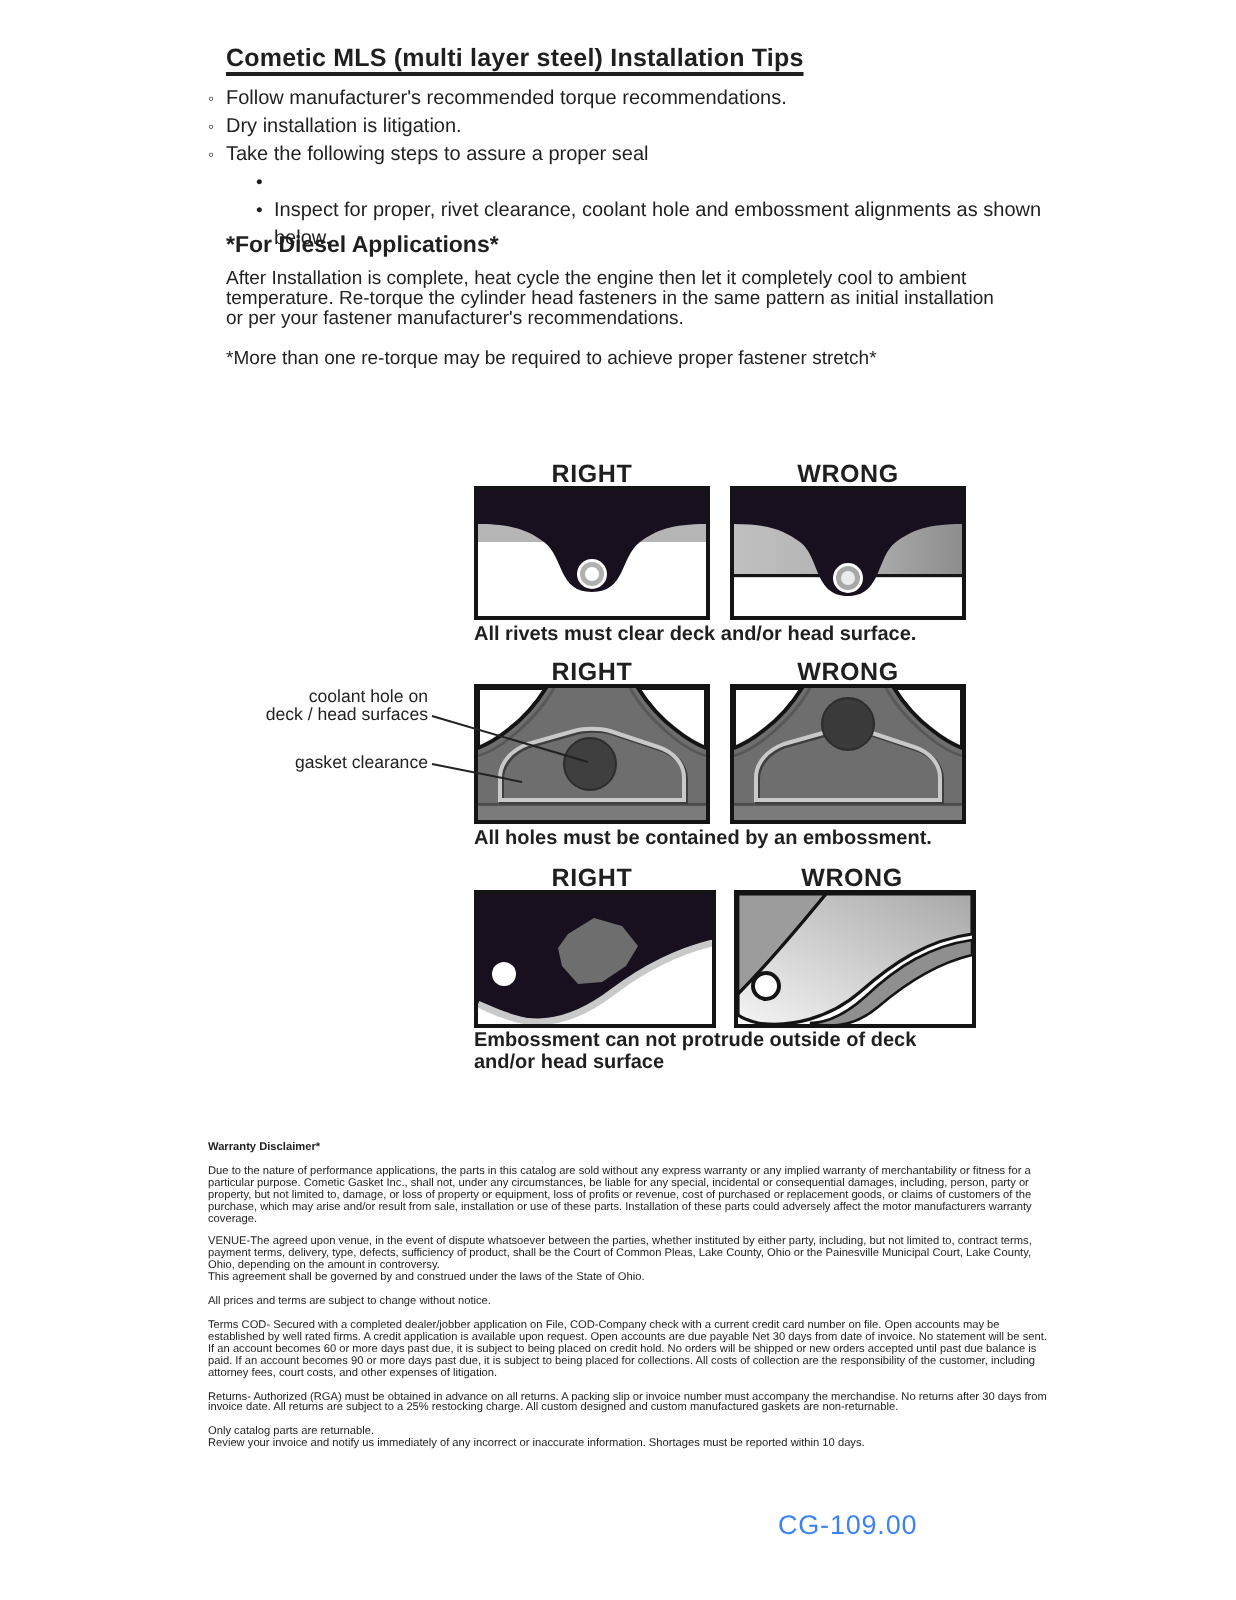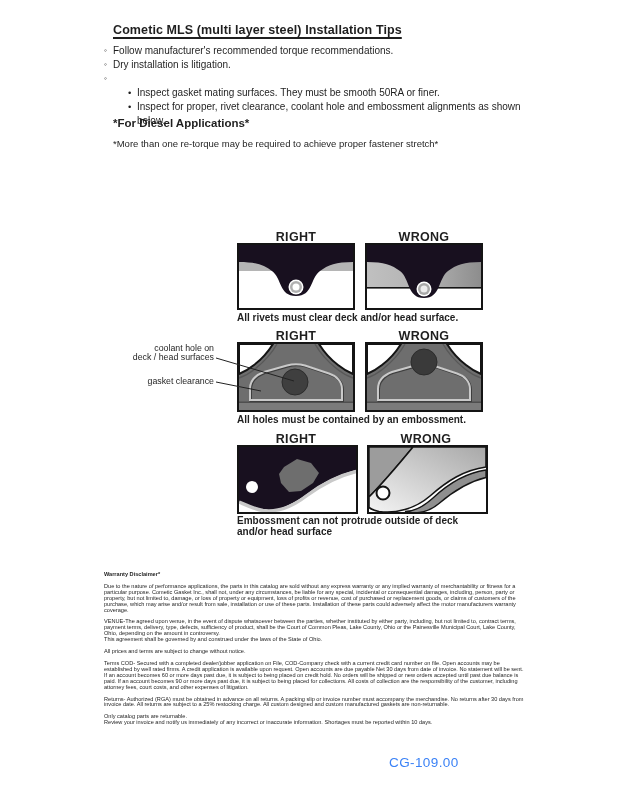--- a/index.html
+++ b/index.html
@@ -46,33 +46,36 @@
     <div class="bullet-row">
       <span class="marker">◦</span>
       <span>Follow manufacturer's recommended torque recommendations.</span>
     </div>
     <div class="bullet-row">
       <span class="marker">◦</span>
       <span>Dry installation is litigation.</span>
     </div>
     <div class="bullet-row">
       <span class="marker">◦</span>
+      <span>Take the following steps to assure a proper seal</span>
     </div>
     <div class="bullet-row sub">
       <span class="marker">•</span>
-      <span>Inspect gasket mating surfaces.  They must be smooth 50RA or finer.</span>
     </div>
     <div class="bullet-row sub">
       <span class="marker">•</span>
       <span>Inspect for proper, rivet clearance, coolant hole and embossment alignments as shown below.</span>
     </div>
   </div>
 
   <div class="abs diesel">
     <h2 class="diesel-heading">*For Diesel Applications*</h2>
+    <p>After Installation is complete, heat cycle the engine then let it completely cool to ambient
+temperature. Re-torque the cylinder head fasteners in the same pattern as initial installation
+or per your fastener manufacturer's recommendations.</p>
     <p class="retorque-note">*More than one re-torque may be required to achieve proper fastener stretch*</p>
   </div>
 
   <div class="abs dlabel" style="left:236px;top:230px;">RIGHT</div>
   <div class="abs dlabel" style="left:364px;top:230px;">WRONG</div>
 
   <svg class="abs" style="left:237px;top:243px;" width="118" height="67" viewBox="0 0 118 67">
     <rect x="0" y="0" width="118" height="67" fill="#ffffff"></rect>
     <rect x="2" y="19" width="114" height="9" fill="#b5b5b5"></rect>
     <path d="M2,2 H116 V19 C99,19 91,22 83,28 C73,35.5 76,53 59,53 C42,53 45,35.5 35,28 C27,22 19,19 2,19 Z" fill="#18101f"></path>

